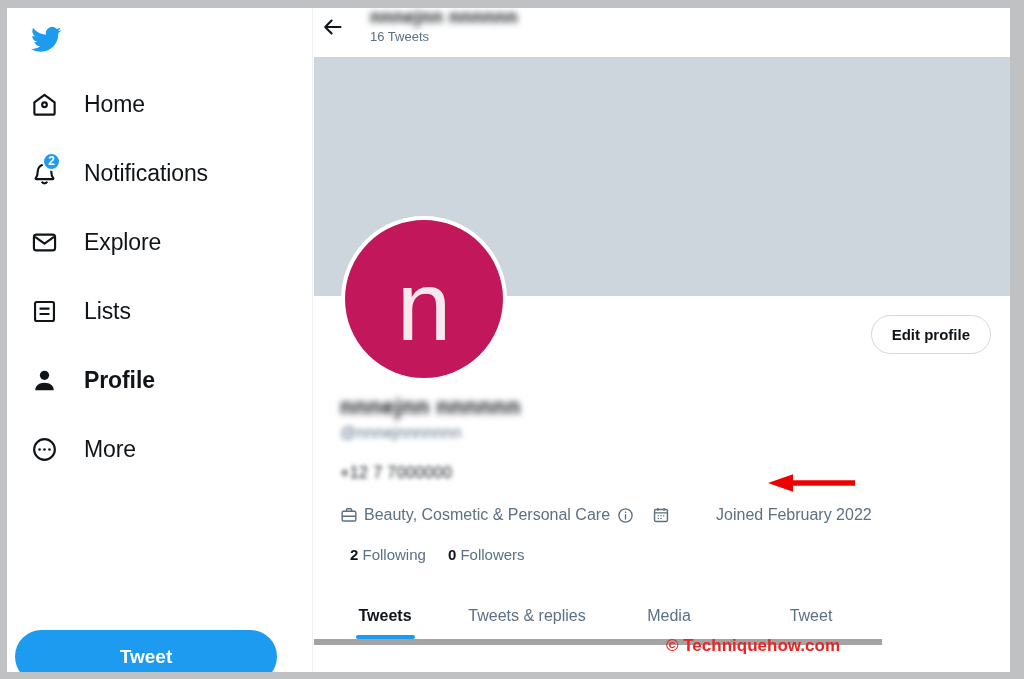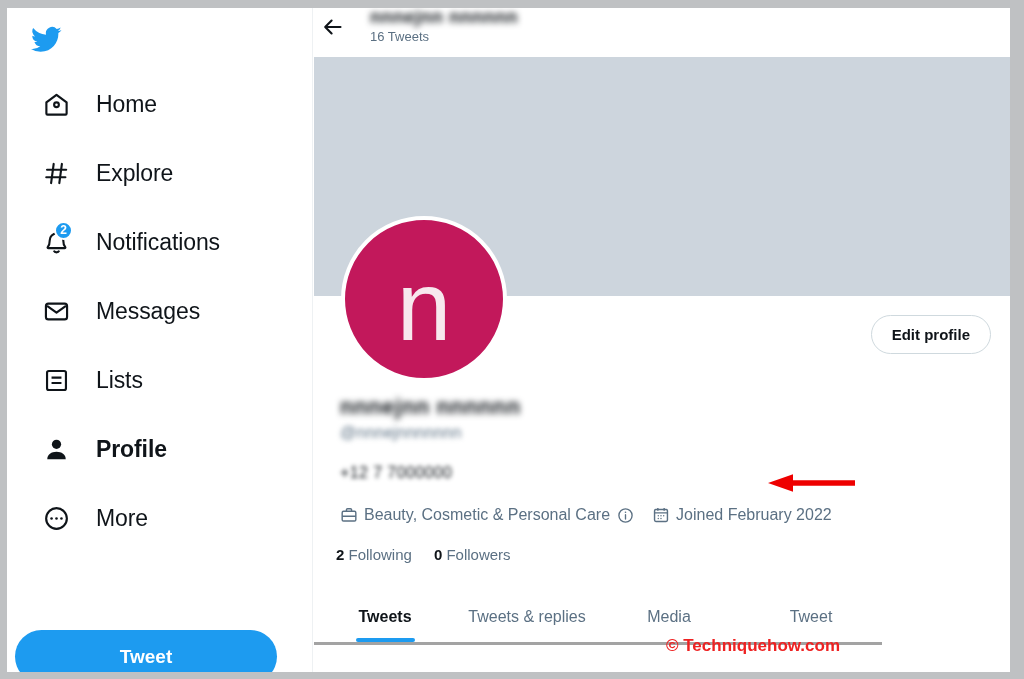--- a/index.html
+++ b/index.html
@@ -45,21 +45,20 @@
   }
 
   .nav-list { position: absolute; left: 0; top: 62px; width: 306px; }
 
   .nav-item {
     display: flex;
     align-items: center;
     height: 69px;
     padding-left: 18px;
     cursor: pointer;
-    margin-left: 12px;
   }
 
   .nav-icon {
     width: 38px; height: 38px;
     display: flex; align-items: center; justify-content: center;
     position: relative;
     flex: 0 0 auto;
   }
 
   .nav-label {
@@ -227,42 +226,42 @@
   #meta-row {
     position: absolute;
     left: 26px; top: 498px;
     display: flex;
     align-items: center;
     font-size: 16px;
     color: #5b7083;
   }
 
   .meta-chunk { display: flex; align-items: center; }
-  .meta-chunk + .meta-chunk { margin-left: 18px; }
+  .meta-chunk + .meta-chunk { margin-left: 18px; gap: 40px; }
   .meta-ico { margin-right: 6px; display: flex; align-items: center; }
   #info-icon { margin-left: 7px; display: flex; align-items: center; cursor: pointer; }
 
   
   #counts {
     position: absolute;
-    left: 22px; top: 538px;
+    left: 36px; top: 538px;
     display: flex;
     font-size: 15px;
     color: #5b7083;
   }
   .count-item { margin-right: 22px; cursor: pointer; }
   .count-num { color: #0f1419; font-weight: bold; }
 
   
   #tabs {
     position: absolute;
     left: 0; top: 584px;
     width: 568px; height: 53px;
     display: flex;
-    border-bottom: 3px solid #a3a3a3;
+    border-bottom: 6px solid #a3a3a3;
   }
 
   .tab {
     flex: 1;
     display: flex;
     flex-direction: column;
     align-items: center;
     justify-content: center;
     font-size: 16px;
     color: #5b7083;
@@ -309,48 +308,40 @@
         <div class="nav-item">
           <span class="nav-icon">
             <svg width="27" height="27" viewBox="0 0 24 24" fill="none" stroke="#0f1419" stroke-width="1.9" stroke-linejoin="round">
               <path d="M3 10.2 12 3.4l9 6.8V20a1 1 0 0 1-1 1H4a1 1 0 0 1-1-1z"></path>
               <circle cx="12" cy="12.2" r="2.1"></circle>
             </svg>
           </span>
           <span class="nav-label">Home</span>
         </div>
 
-        <div class="nav-item">
-          <span class="nav-icon">
-            <svg width="27" height="27" viewBox="0 0 24 24" fill="none" stroke="#0f1419" stroke-width="1.9" stroke-linecap="round">
-              <path d="M9.5 3.5 7.2 20.5M16.8 3.5 14.5 20.5M3.6 8.7h17M2.9 15.3h17"></path>
-            </svg>
-          </span>
-          <span class="nav-label">Explore</span>
-        </div>
 
         <div class="nav-item">
           <span class="nav-icon">
             <svg width="27" height="27" viewBox="0 0 24 24" fill="none" stroke="#0f1419" stroke-width="1.9" stroke-linejoin="round">
               <path d="M6 10a6 6 0 0 1 12 0c0 4 1.2 5.4 1.8 6.1.3.4 0 .9-.5.9H4.7c-.5 0-.8-.5-.5-.9C4.8 15.4 6 14 6 10z"></path>
               <path d="M9.6 19.2a2.6 2.6 0 0 0 4.8 0"></path>
             </svg>
             <span class="badge">2</span>
           </span>
           <span class="nav-label">Notifications</span>
         </div>
 
         <div class="nav-item">
           <span class="nav-icon">
             <svg width="27" height="27" viewBox="0 0 24 24" fill="none" stroke="#0f1419" stroke-width="1.9" stroke-linejoin="round">
               <rect x="2.6" y="5" width="18.8" height="14" rx="2.2"></rect>
               <path d="m3.6 7 8.4 6 8.4-6"></path>
             </svg>
           </span>
-          <span class="nav-label">Messages</span>
+          <span class="nav-label">Explore</span>
         </div>
 
 
         <div class="nav-item">
           <span class="nav-icon">
             <svg width="27" height="27" viewBox="0 0 24 24" fill="none" stroke="#0f1419" stroke-width="1.9" stroke-linejoin="round">
               <rect x="3.6" y="3.6" width="16.8" height="16.8" rx="1.6"></rect>
               <path d="M7.6 9.4h8.8M7.6 14.2h8.8"></path>
             </svg>
           </span>

